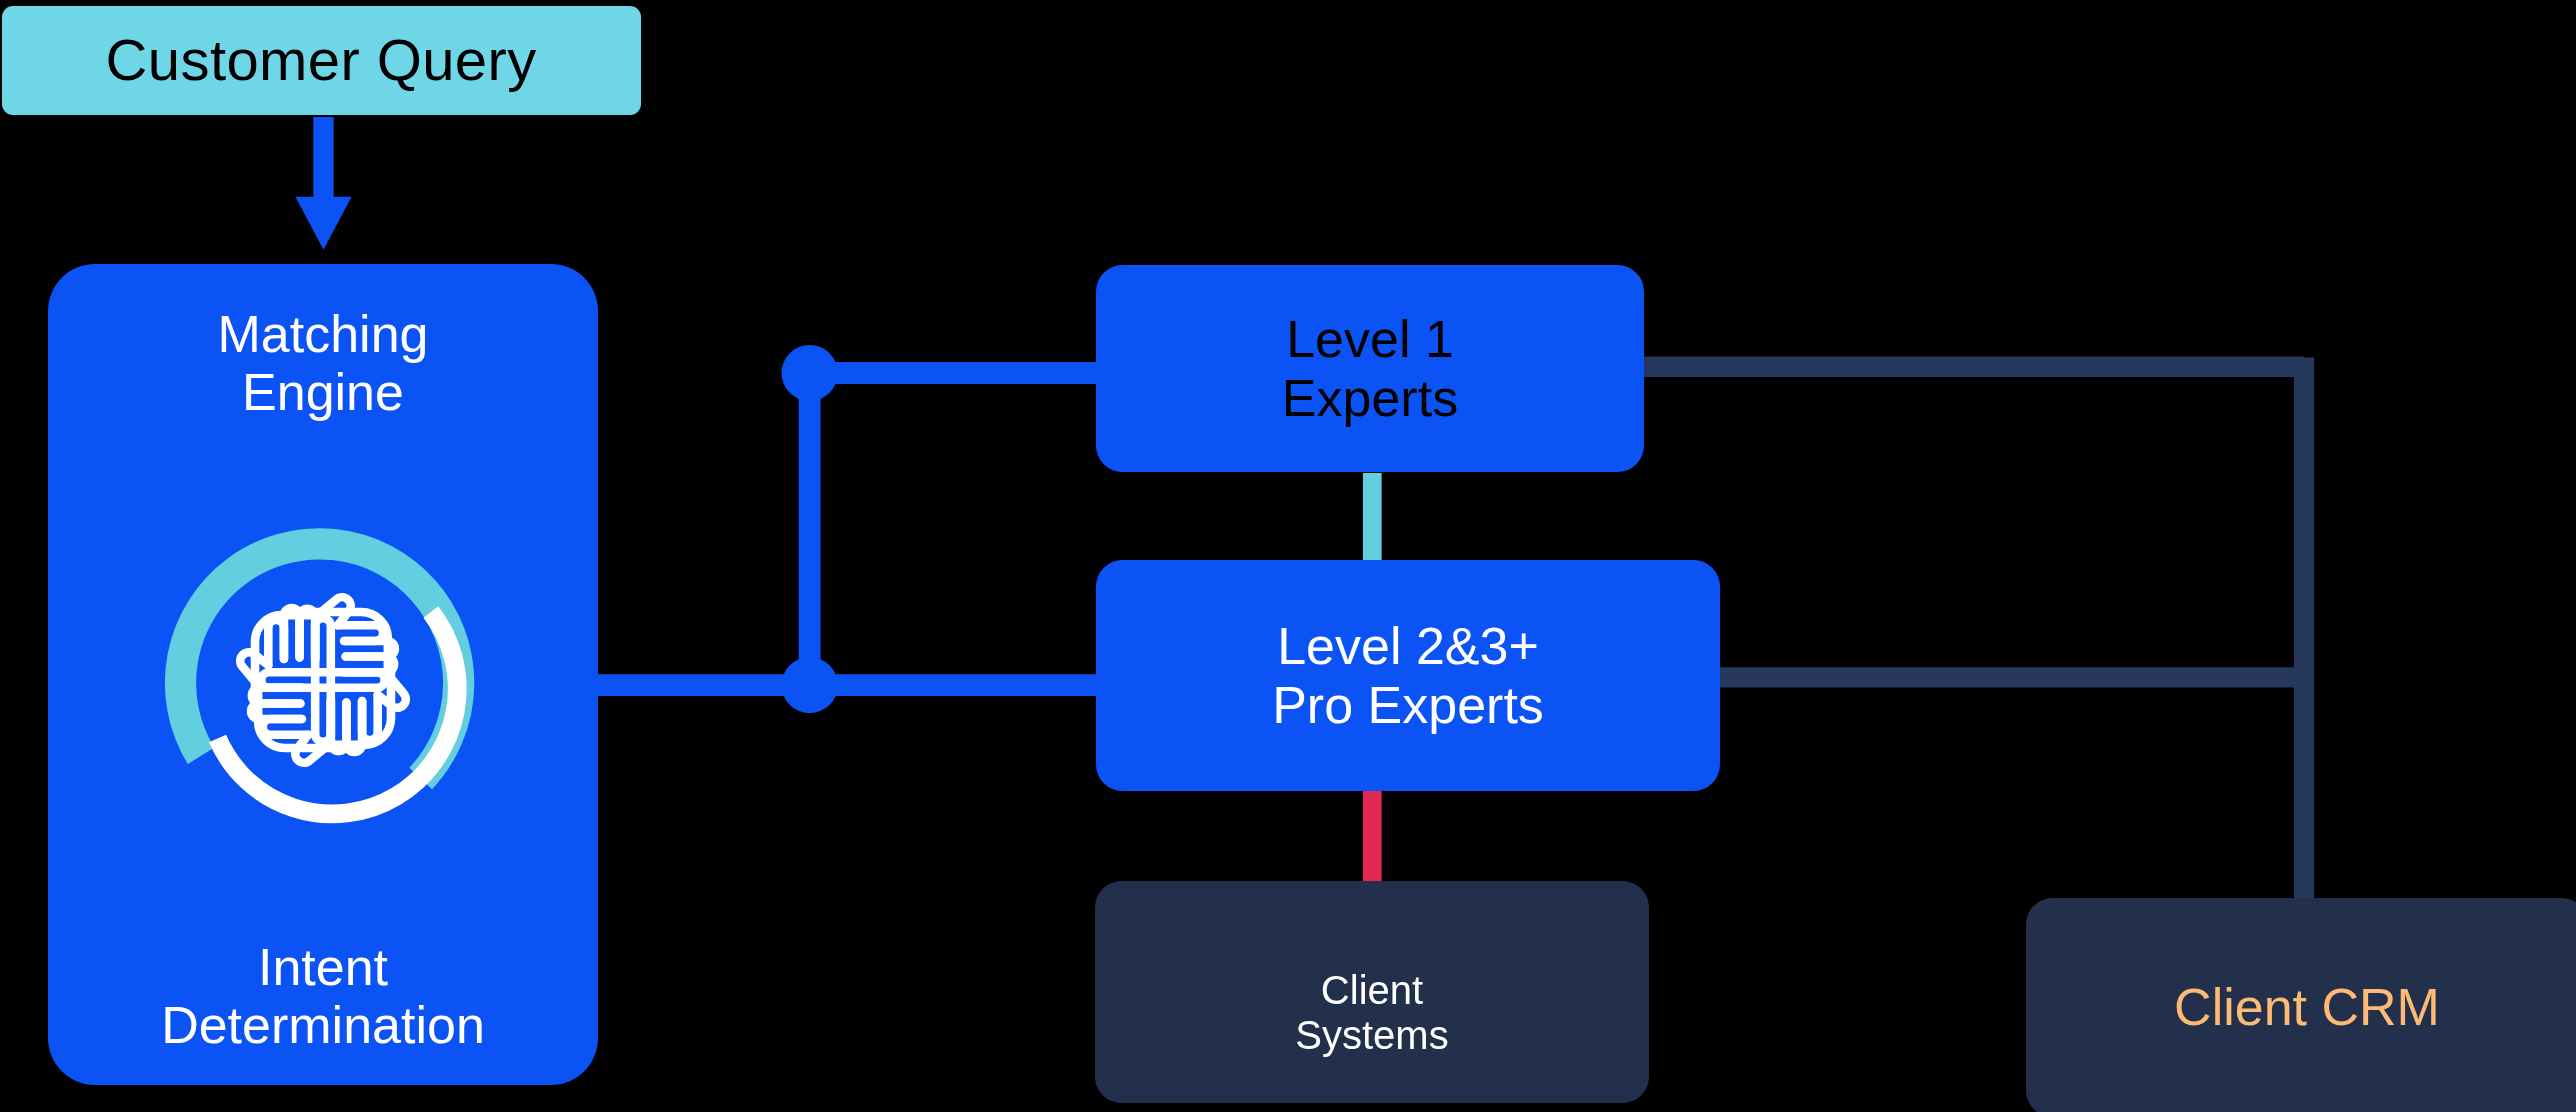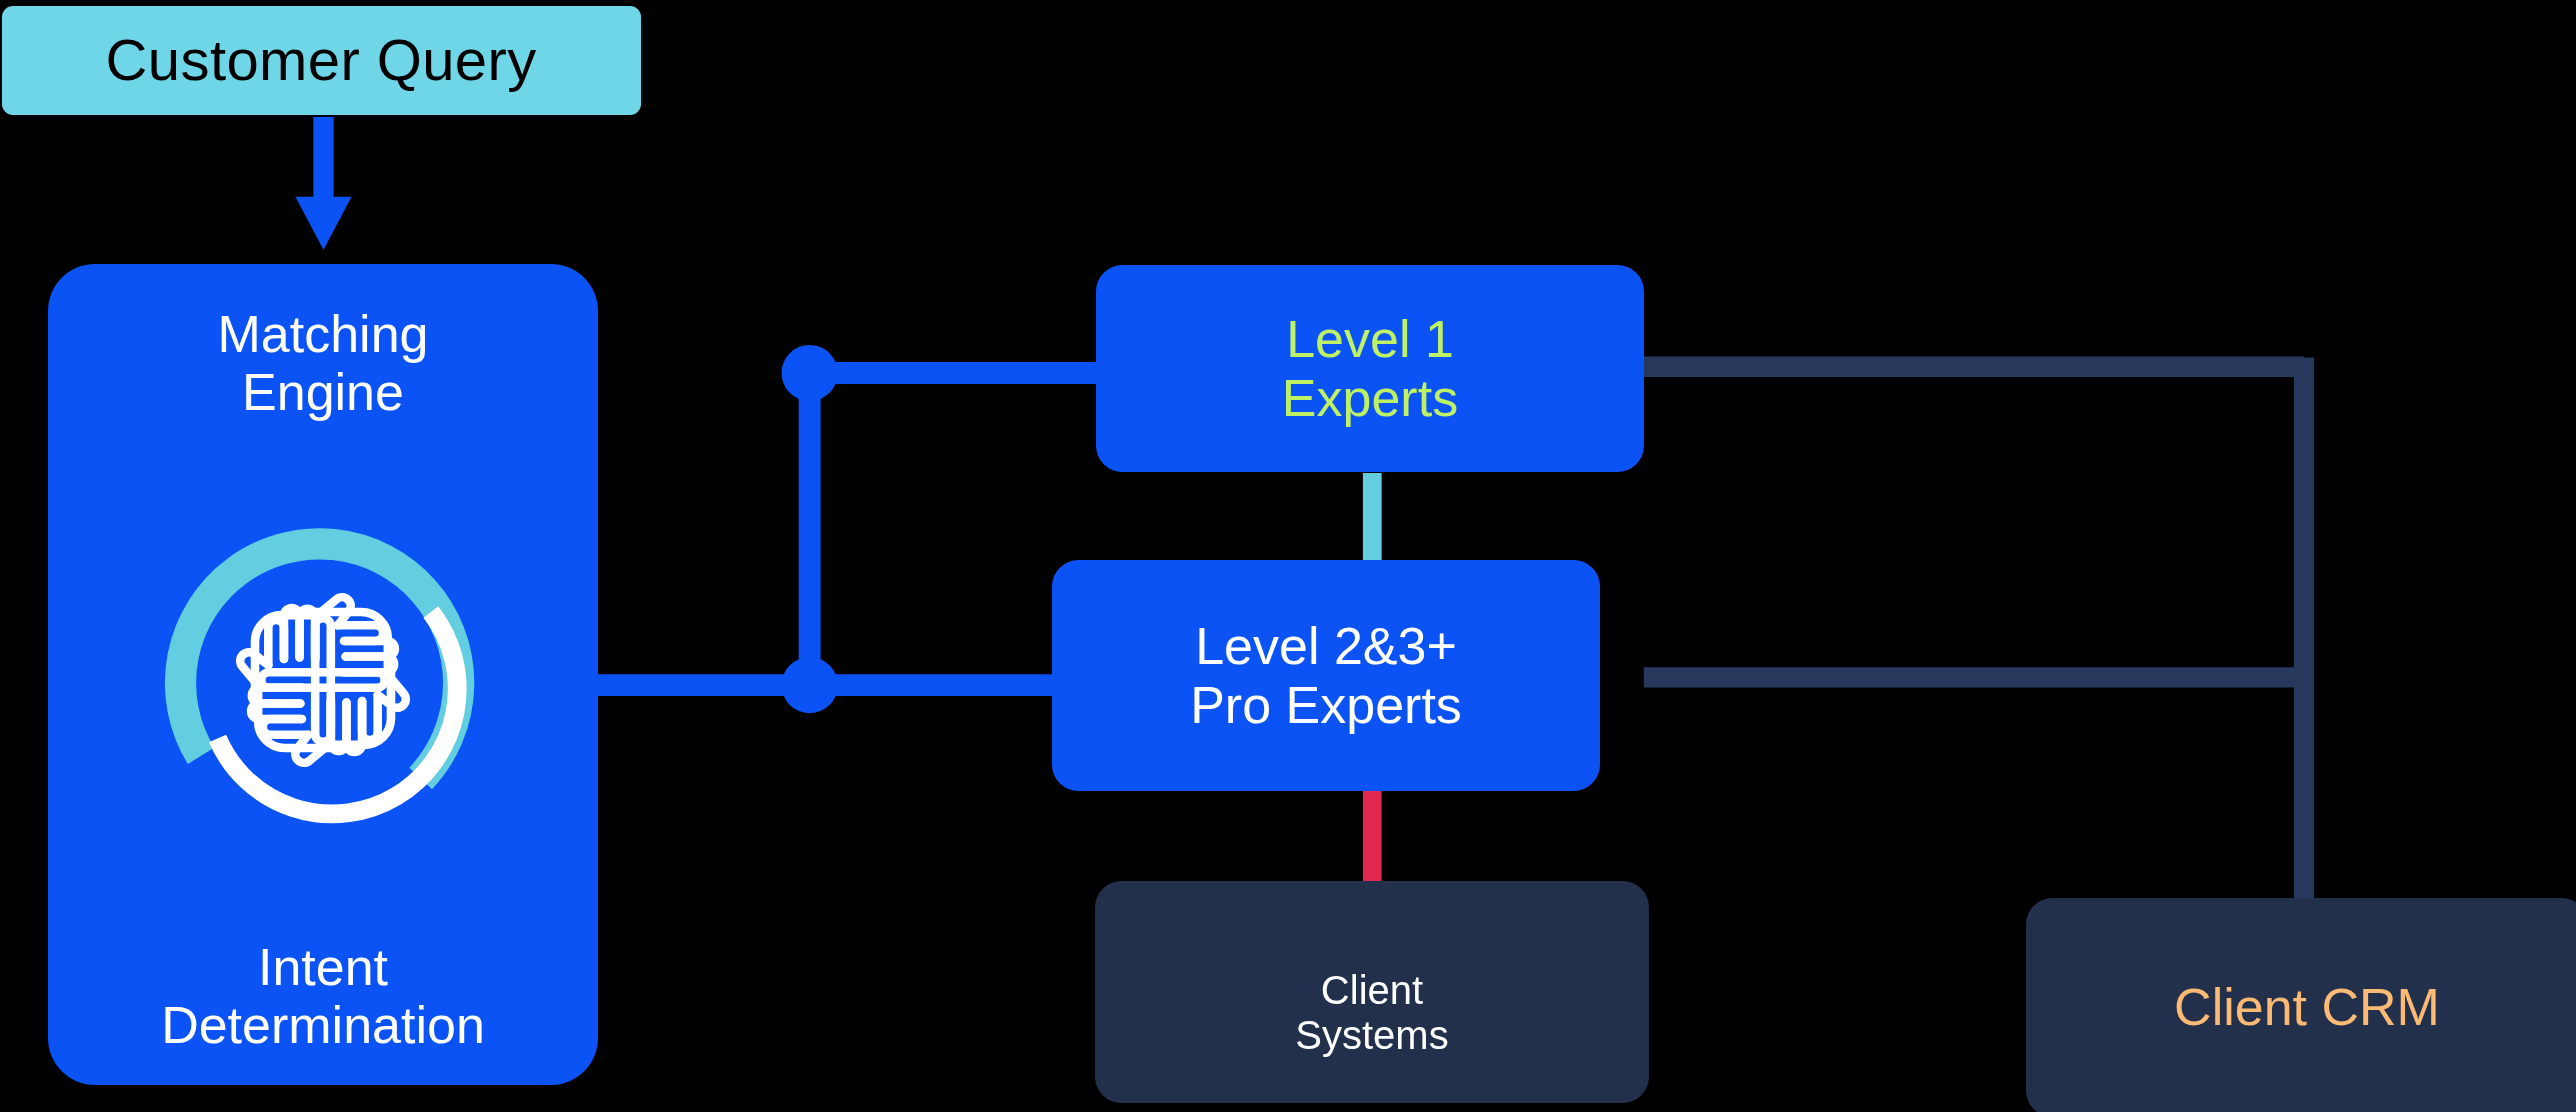--- a/index.html
+++ b/index.html
@@ -31,25 +31,25 @@
   #n-matching-engine .lbl{color:#fff;font-size:52px;font-weight:400;}
   #me-top{width:100%;}
   #me-bottom{width:100%;}
   #me-icon-wrap{width:336px;height:336px;position:relative;}
 
   
   #n-level-1{
     left:1096px;top:265px;width:548px;height:207px;
     background:#0B53F5;border-radius:26.5px;
   }
-  #n-level-1 .lbl{color:#bef264;font-size:52px;}
+  #n-level-1 .lbl{color:#000000;font-size:52px;}
 
   
   #n-level-23{
-    left:1052px;top:560px;width:548px;height:231px;
+    left:1096px;top:560px;width:624px;height:231px;
     background:#0B53F5;border-radius:26.5px;
   }
   #n-level-23 .lbl{color:#fff;font-size:52px;}
 
   
   #n-client-systems{
     left:1095px;top:881px;width:554px;height:222px;
     background:#22304C;border-radius:26.5px;
   }
   #n-client-systems .lbl{color:#fff;font-size:40px;margin-top:41px;}

